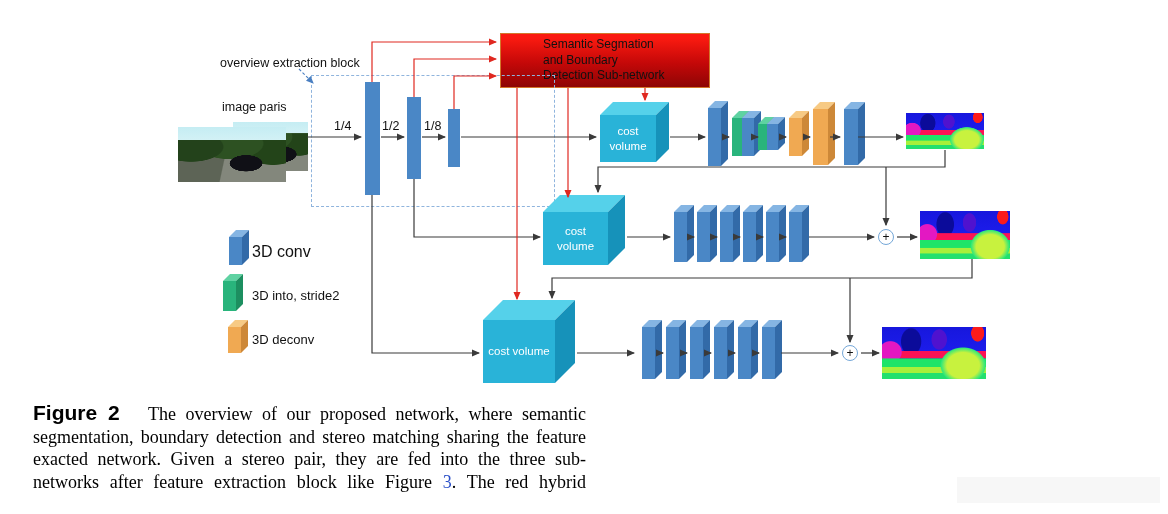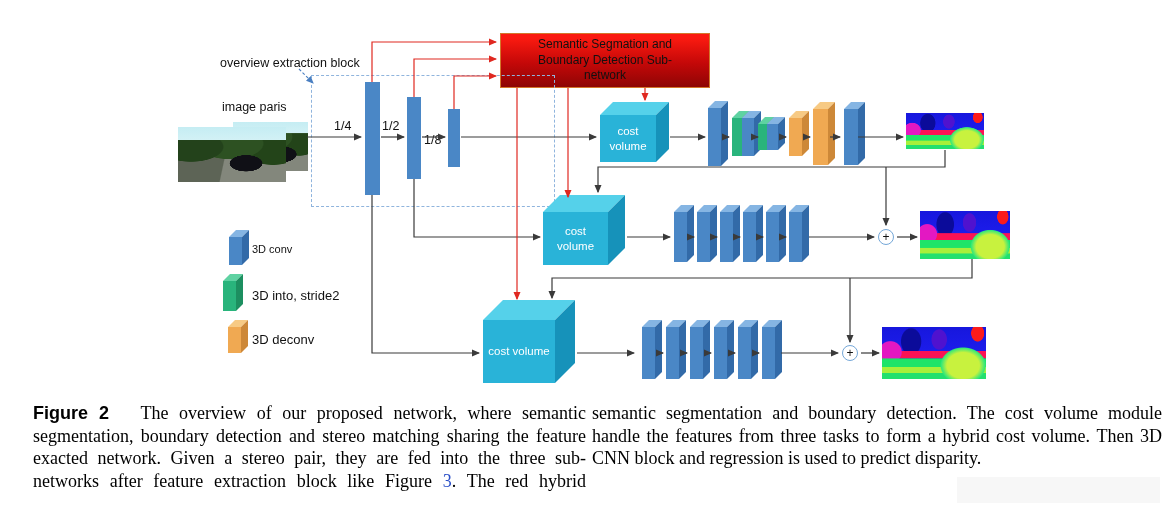--- a/index.html
+++ b/index.html
@@ -36,22 +36,22 @@
   
   .bar{position:absolute;background:var(--conv-blue,#4a87c6);}
 
   
   .dashed-box{position:absolute;border:1px dashed var(--dash-blue,#8fb4dd);}
 
   
   .rednet{position:absolute;left:500px;top:33px;width:210px;height:55px;
     background:linear-gradient(var(--subnet-red-top,#fa1a10) 8%,#c40808 55%,var(--subnet-red-bottom,#8e0505));
     border:1px solid var(--subnet-border,#d4762a);box-sizing:border-box;
-    display:flex;align-items:center;justify-content:center;text-align:center;
-    font-size:12px;line-height:1.3;color:#111;padding:0 29px;}
+    display:flex;align-items:center;justify-content:center;
+    font-size:12px;line-height:1.3;color:#111;padding:0 42px;}
 
   
   .plus{position:absolute;width:16px;height:16px;border:1.4px solid #74a7d8;border-radius:50%;
     background:#fff;display:flex;align-items:center;justify-content:center;
     font-size:12px;color:#111;box-sizing:border-box;line-height:1;}
 
   
   .street{position:absolute;overflow:hidden;background-color:#8d9184;
     background-image:
       radial-gradient(ellipse 26px 13px at 63% 66%, #101016 0 62%, transparent 64%),
@@ -69,21 +69,21 @@
       radial-gradient(ellipse 18% 34% at 8% 48%, #e318c2 0 58%, transparent 64%),
       linear-gradient(to bottom, transparent 46%, #fb1255 47% 60%, transparent 61%),
       radial-gradient(ellipse 16% 42% at 28% 28%, #0b0b9a 0 58%, transparent 64%),
       radial-gradient(ellipse 13% 34% at 55% 24%, #4f12cf 0 54%, transparent 60%),
       radial-gradient(ellipse 11% 28% at 92% 12%, #fb1b1b 0 54%, transparent 60%),
       linear-gradient(#1717dd,#2222fa);}
 
   
   .caption{position:absolute;font-family:"Liberation Serif",serif;font-size:18px;
     line-height:22.6px;color:#000;text-align:justify;}
-  .caption .figlabel{font-family:"Liberation Sans",sans-serif;font-weight:bold;font-size:18px;}
+  .caption .figlabel{font-family:"Liberation Sans",sans-serif;font-weight:bold;font-size:21px;}
   .caption.first{text-align-last:justify;}
   .caption a.figref{color:var(--link-blue,#2b50c8);text-decoration:none;cursor:pointer;}
 
   svg.wires{position:absolute;left:0;top:0;z-index:9;pointer-events:none;}
   .faint-rect{position:absolute;background:#f7f7f7;}
 </style>
 </head>
 <body>
 
 <div id="page">
@@ -97,21 +97,21 @@
 
   <div class="lbl" style="left:222px;top:100px">image paris</div>
   <div class="street" style="left:233px;top:122px;width:75px;height:49px;z-index:1"></div>
   <div class="street" style="left:178px;top:127px;width:108px;height:55px;z-index:2"></div>
 
   <div class="bar" style="left:365px;top:82px;width:15px;height:113px"></div>
   <div class="bar" style="left:407px;top:97px;width:14px;height:82px"></div>
   <div class="bar" style="left:448px;top:109px;width:12px;height:58px"></div>
   <div class="lbl" style="left:334px;top:119px">1/4</div>
   <div class="lbl" style="left:382px;top:119px">1/2</div>
-  <div class="lbl" style="left:424px;top:133px">1/8</div>
+  <div class="lbl" style="left:424px;top:119px">1/8</div>
 
   <div class="cube" style="left:600px;top:115px;width:56px;height:47px;--d:13px">
     <div class="face-top"></div>
     <div class="face-side"></div>
     <div class="face-front">cost volume</div>
   </div>
   <div class="cube" style="left:543px;top:212px;width:65px;height:53px;--d:17px">
     <div class="face-top"></div>
     <div class="face-side"></div>
     <div class="face-front">cost volume</div>
@@ -150,21 +150,21 @@
   </div>
   <div class="plus" style="left:842px;top:345px;z-index:10">
     <span>+</span>
   </div>
 
   <div class="dispmap" style="left:906px;top:113px;width:78px;height:36px"></div>
   <div class="dispmap" style="left:920px;top:211px;width:90px;height:48px"></div>
   <div class="dispmap" style="left:882px;top:327px;width:104px;height:52px"></div>
 
   <div class="slab blue" style="left:229px;top:237px;width:13px;height:28px"></div>
-  <div class="lbl" style="left:252px;top:243px;font-size:11px">3D conv</div>
+  <div class="lbl" style="left:252px;top:243px;font-size:16px">3D conv</div>
   <div class="slab green" style="left:223px;top:281px;width:13px;height:30px"></div>
   <div class="lbl" style="left:252px;top:288px;font-size:13px">3D into, stride2</div>
   <div class="slab orange" style="left:228px;top:327px;width:13px;height:26px"></div>
   <div class="lbl" style="left:252px;top:332px;font-size:13px">3D deconv</div>
 
   <svg class="wires" width="1168" height="400">
     <defs>
       <marker id="ab" markerWidth="7" markerHeight="7" refX="6" refY="3" orient="auto">
         <path d="M0,0 L7,3 L0,6 Z" style="fill:var(--line-gray,#3a3a3a)"></path>
       </marker>
@@ -223,18 +223,15 @@
 
     <g style="stroke:var(--pointer-blue,#4a7fc1);fill:none;stroke-width:1.1">
       <path d="M299 69 L313 83" stroke-dasharray="3 2" marker-end="url(#abl)"></path>
     </g>
   </svg>
 
   <div class="caption first" style="left:33px;top:402px;width:553px">
     <span class="figlabel">Figure 2</span>&nbsp;&nbsp;
     <span>The overview of our proposed network, where semantic segmentation, boundary detection and stereo matching sharing the feature exacted network. Given a stereo pair, they are fed into the three sub-networks after feature extraction block like Figure </span><a class="figref">3</a><span>. The red hybrid</span>
   </div>
-  <div class="caption" style="left:592px;top:402px;width:570px">
-    <span>semantic segmentation and boundary detection. The cost volume module handle the features from three tasks to form a hybrid cost volume. Then 3D CNN block and regression is used to predict disparity.</span>
-  </div>
 
   <div class="faint-rect" style="left:957px;top:477px;width:203px;height:26px"></div>
 </div>
 
 </body></html>

